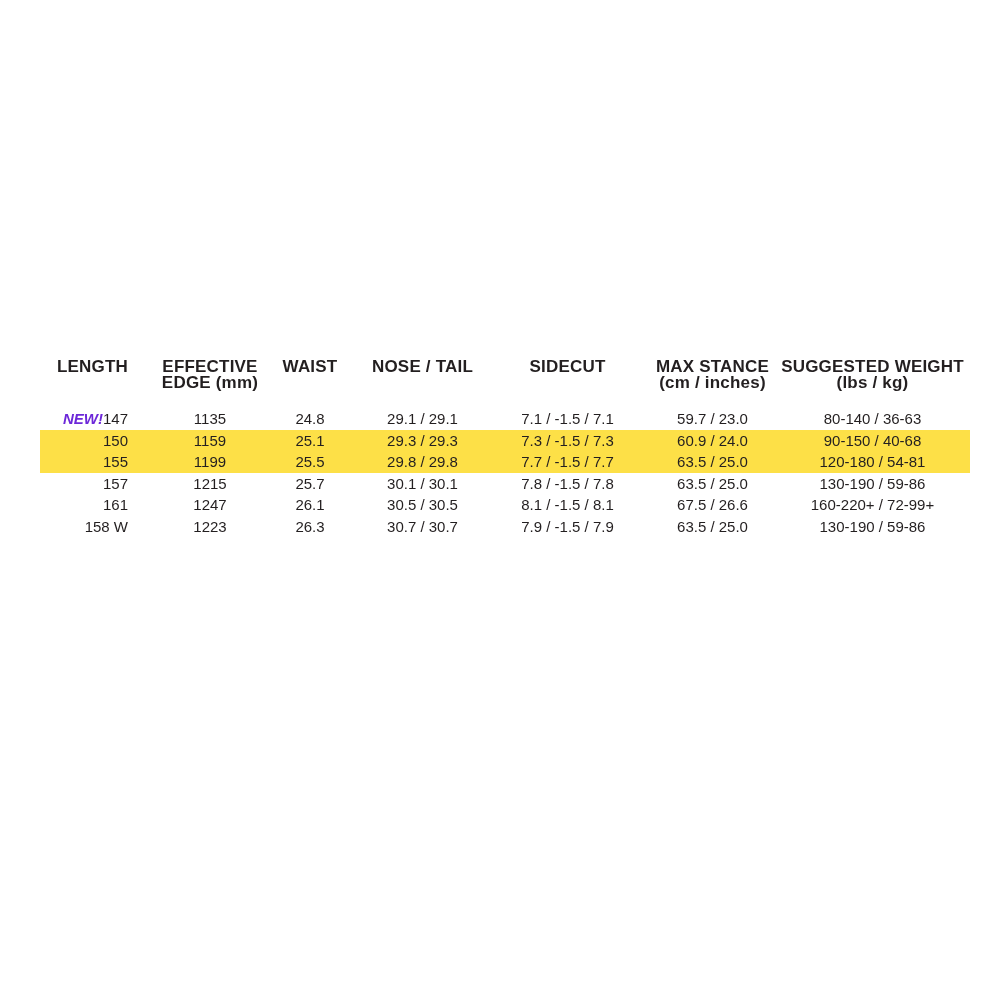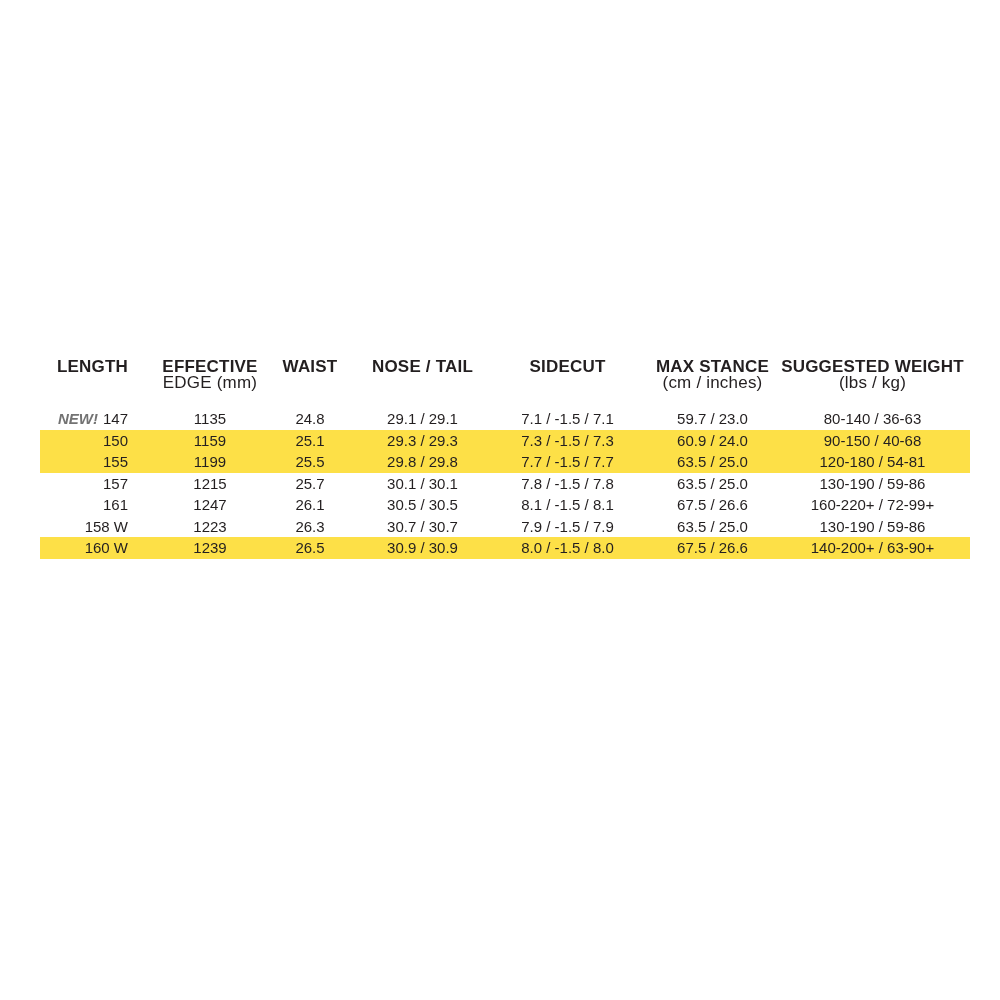--- a/index.html
+++ b/index.html
@@ -25,21 +25,21 @@
   }
   .spec-table th {
     font-weight: bold;
     font-size: 17px;
     line-height: 16px;
     vertical-align: top;
     text-align: center;
     padding: 0 0 17px 0;
     letter-spacing: 0.2px;
   }
-  .spec-table th .h2 { font-weight: normal; }
+  .spec-table th .h2 { font-weight: bold; }
   .spec-table td {
     font-size: 15px;
     line-height: 21.5px;
     height: 21.5px;
     text-align: center;
     padding: 0;
     white-space: nowrap;
     font-weight: 500;
   }
   .spec-table col.c-length { width: 120px; }
@@ -49,24 +49,23 @@
   .spec-table col.c-side   { width: 165px; }
   .spec-table col.c-stance { width: 125px; }
   .spec-table col.c-weight { width: 195px; }
   .spec-table th.col-length,
   .spec-table td.cell-length {
     text-align: right;
     padding-right: 32px;
   }
   tr.stripe td { background: #fde047; }
   .new-badge {
-    color: #737373;
+    color: #6d28d9;
     font-style: italic;
     font-weight: bold;
-    margin-right: 5px;
   }
 </style>
 </head>
 <body>
 
 <div class="spec-table-wrap">
   <table class="spec-table">
     <colgroup>
       <col class="c-length">
         <col class="c-edge">
@@ -152,24 +151,15 @@
       </tr>
       <tr class="row">
         <td class="cell-length">158 W</td>
         <td>1223</td>
         <td>26.3</td>
         <td>30.7 / 30.7</td>
         <td>7.9 / -1.5 / 7.9</td>
         <td>63.5 / 25.0</td>
         <td>130-190 / 59-86</td>
       </tr>
-      <tr class="row stripe">
-        <td class="cell-length">160 W</td>
-        <td>1239</td>
-        <td>26.5</td>
-        <td>30.9 / 30.9</td>
-        <td>8.0 / -1.5 / 8.0</td>
-        <td>67.5 / 26.6</td>
-        <td>140-200+ / 63-90+</td>
-      </tr>
     </tbody>
   </table>
 </div>
 
 </body></html>

